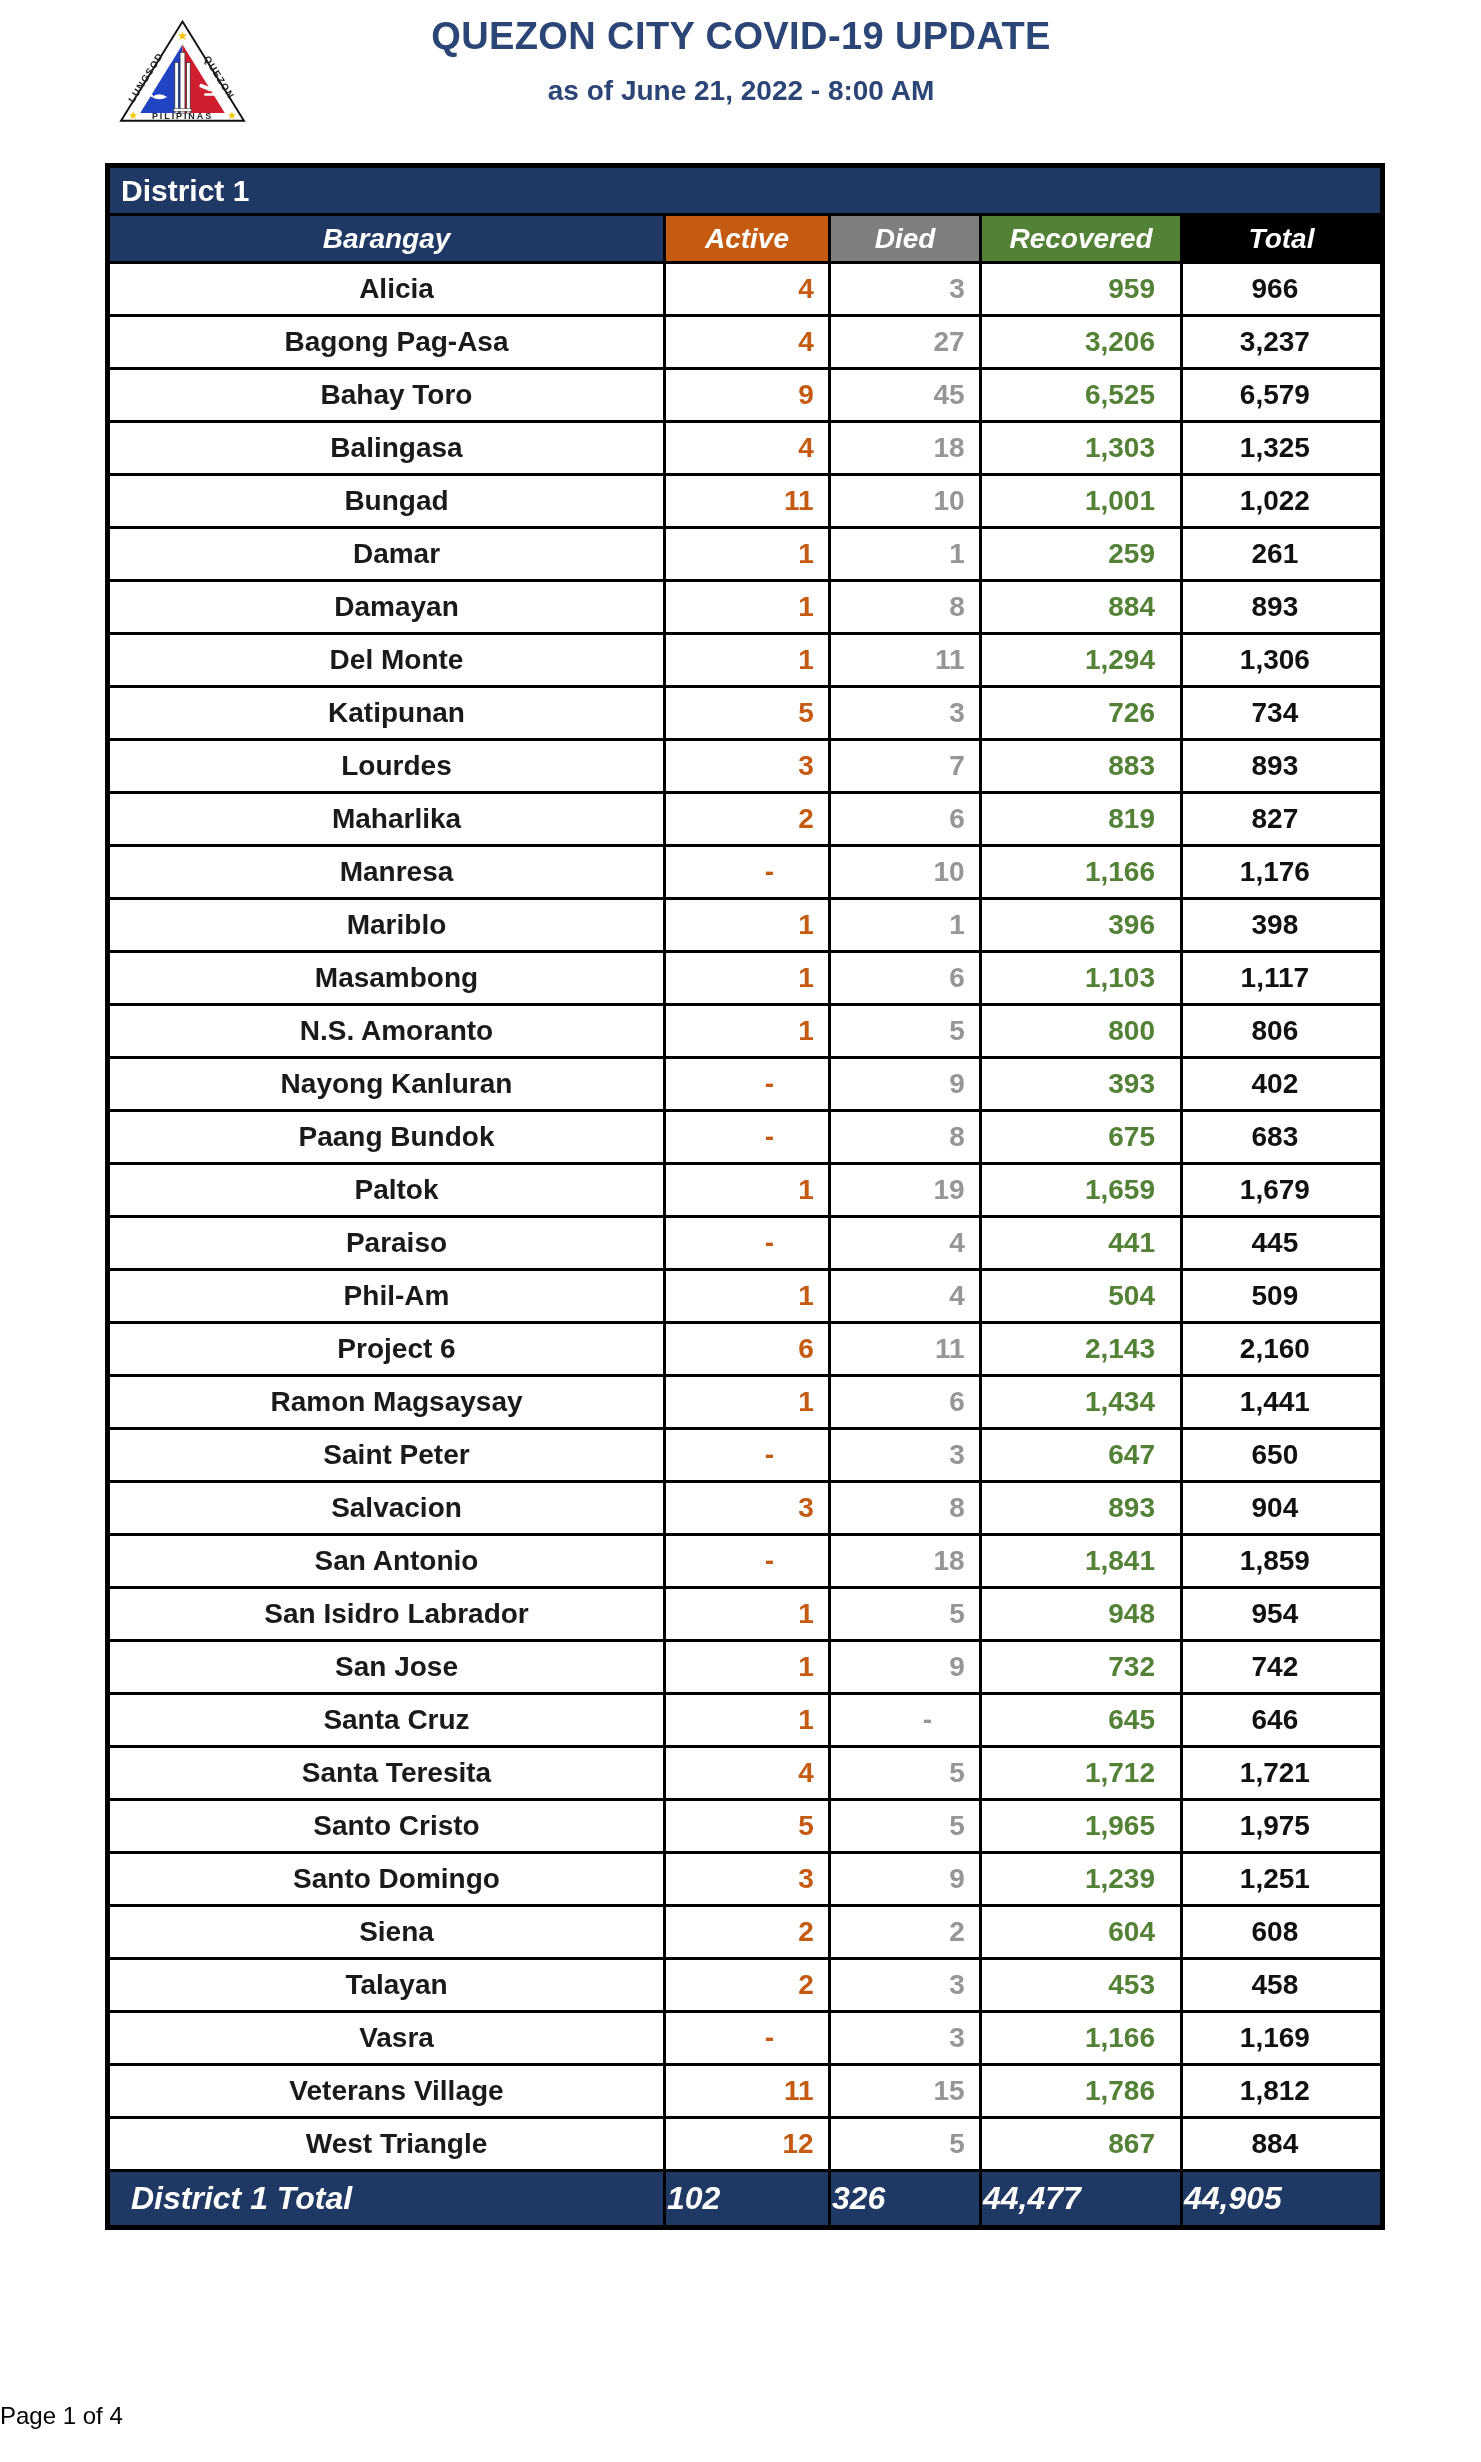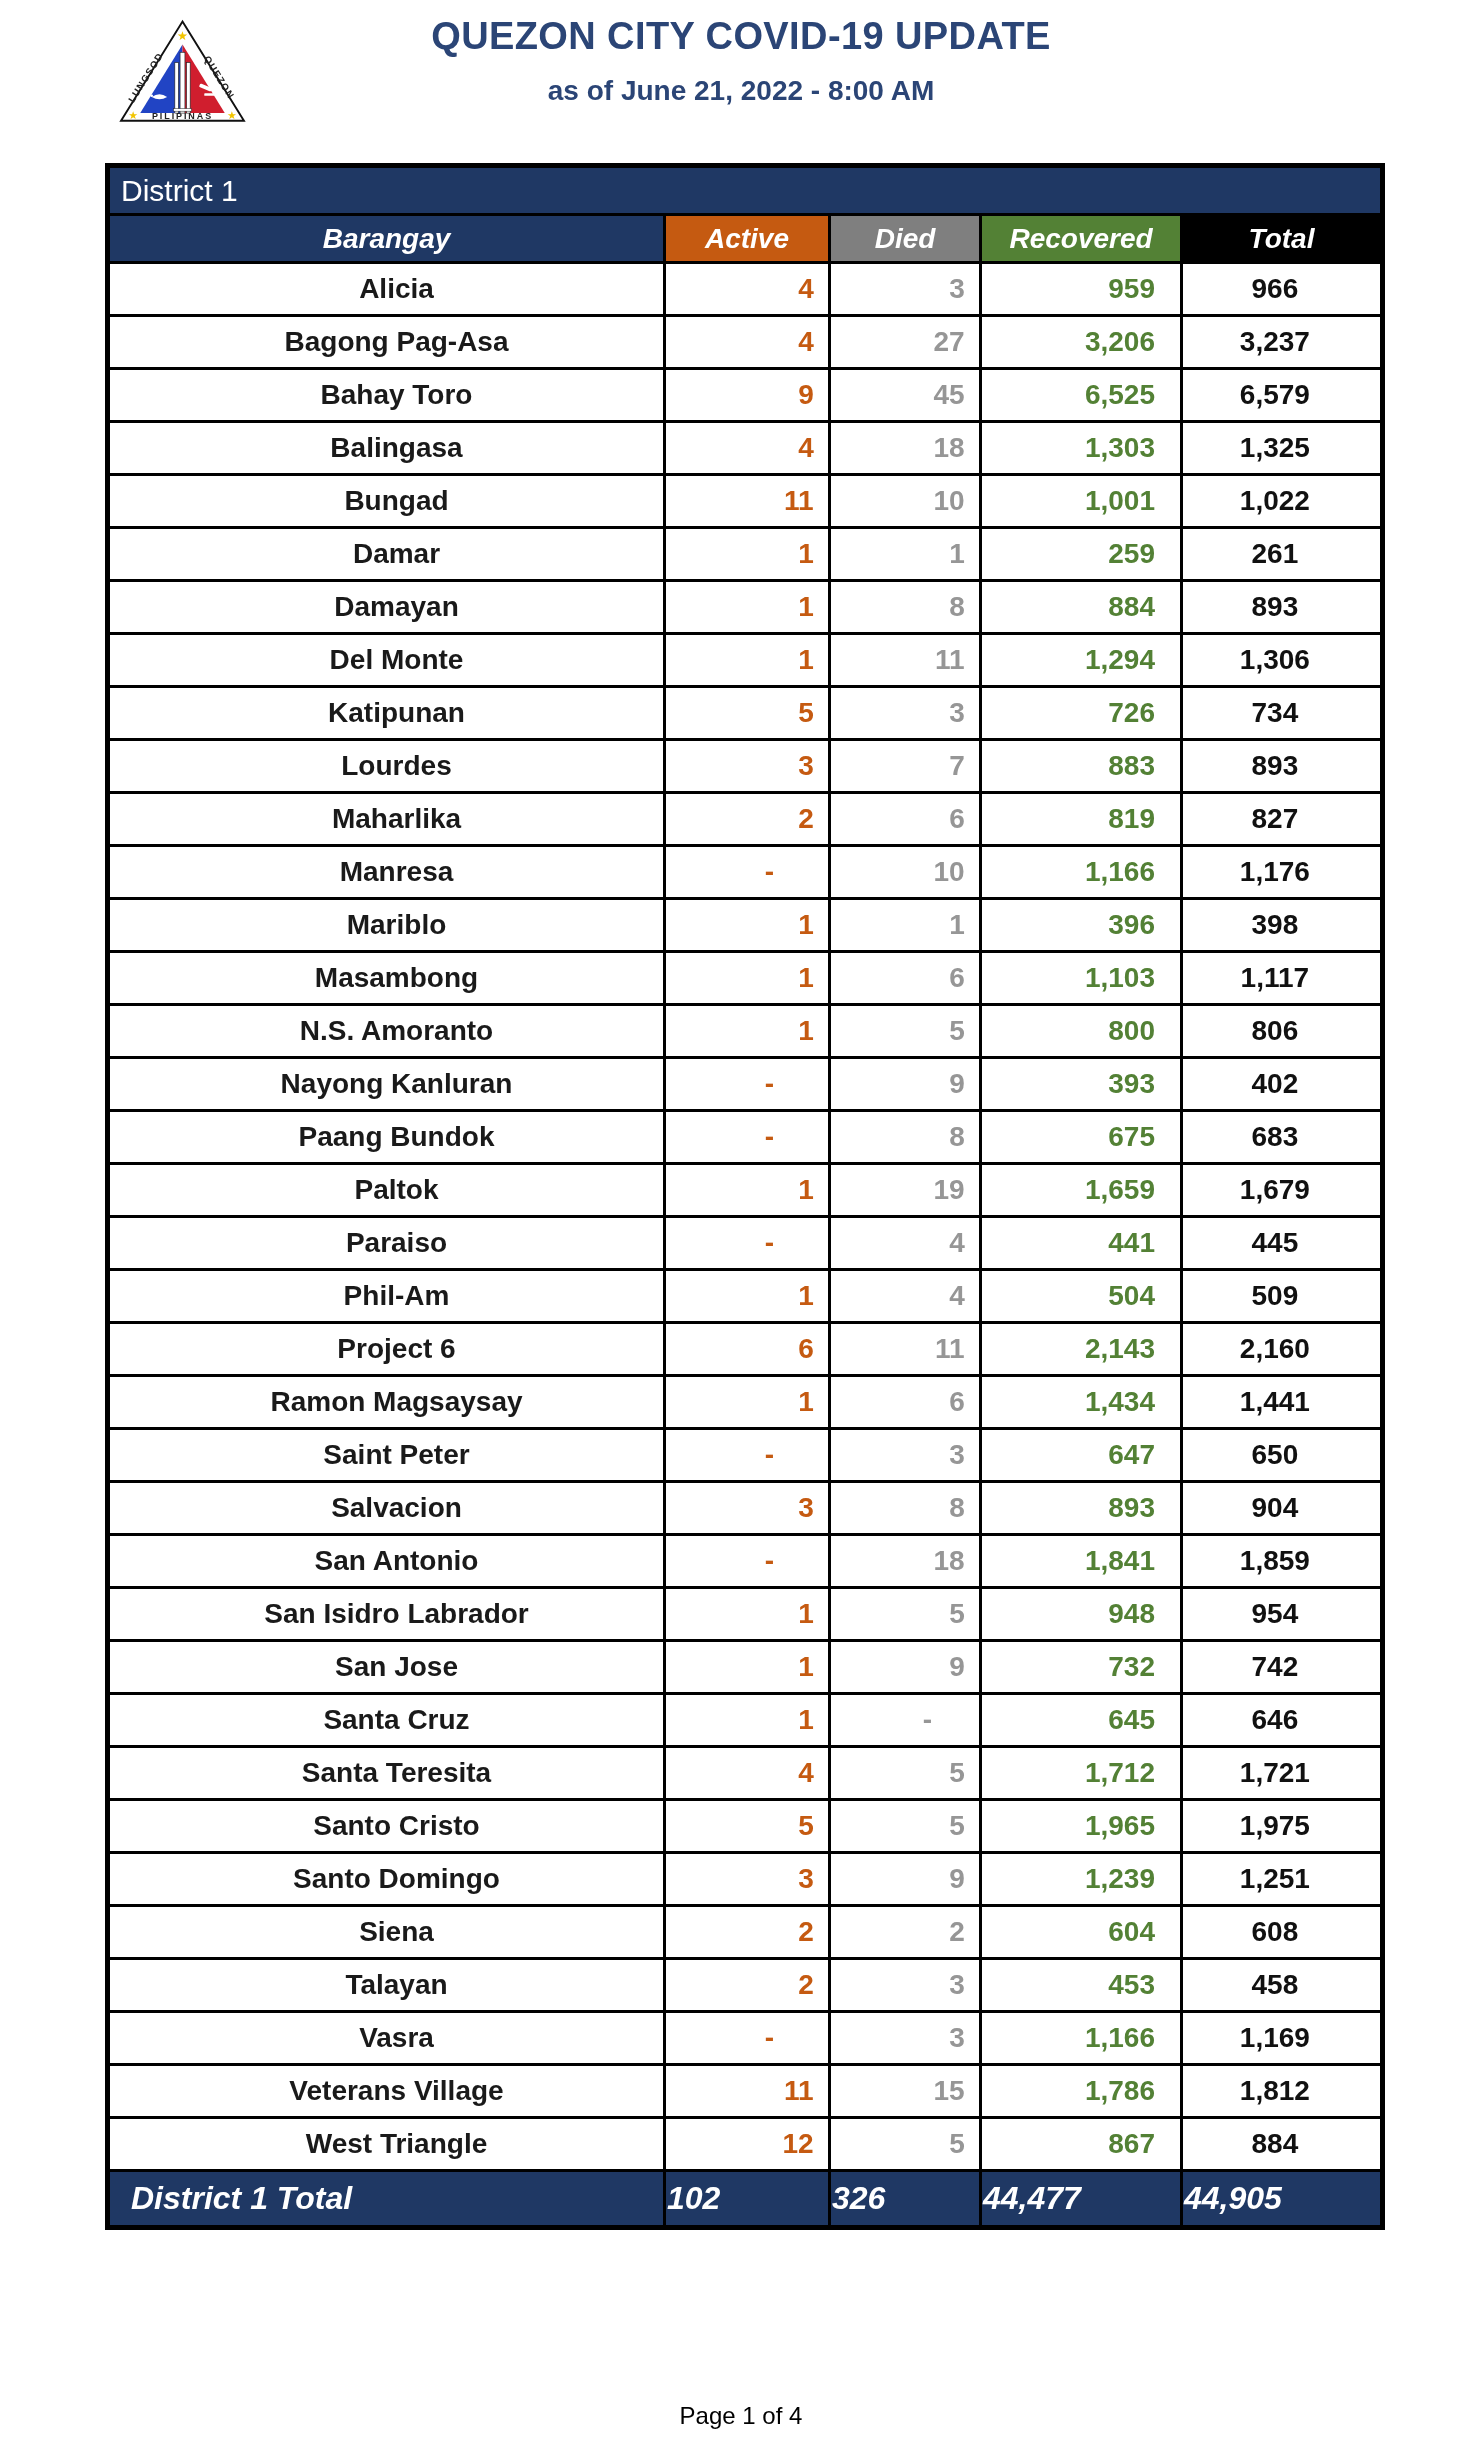--- a/index.html
+++ b/index.html
@@ -17,21 +17,21 @@
 
   
   .qc-table {
     position:absolute; left:105px; top:163px; width:1275px;
     border-collapse:collapse; table-layout:fixed;
     border:5.6px solid #000;
   }
   .qc-table td, .qc-table th { border:3.2px solid #000; overflow:hidden; white-space:nowrap; }
 
   .district-cell {
-    background:var(--navy,#1F3864); color:#fff; font-weight:normal;
+    background:var(--navy,#1F3864); color:#fff; font-weight:bold;
     font-size:30px; text-align:left; padding:0 0 0 11px; height:45px;margin-top:45px;
   }
   .col-head {
     color:#fff; font-weight:bold; font-style:italic; font-size:28px;
     text-align:center; height:43px;
   }
   .head-barangay  { background:var(--navy,#1F3864); }
   .head-active    { background:var(--orange,#C55A11); }
   .head-died      { background:var(--gray,#7F7F7F); }
   .head-recovered { background:var(--green,#538135);margin-left:12px; }
@@ -46,21 +46,21 @@
   td.dash      { text-align:center; padding-right:0; padding-left:45px; }
 
   .total-row td {
     background:var(--navy,#1F3864); color:#fff; height:51px;
     font-size:32px; font-weight:bold; font-style:italic;
   }
   .total-row td.total-label { text-align:left; padding-left:21px; }
   .total-row td.total-value { padding-right:2px; }
 
   
-  .footer { position:absolute; top:2402px; left:0; width:100%; text-align:center;
+  .footer { position:absolute; top:2402px; left:0; width:100%; text-align:left;
             font-size:24px; color:#000; }
 </style>
 </head>
 <body>
 
 <div class="page">
 
   <div class="logo">
     <svg viewBox="0 0 200 164" width="129" height="105">
       <path d="M100 4 L196 159 L4 159 Z" fill="#ffffff" stroke="#111" stroke-width="3"></path>

